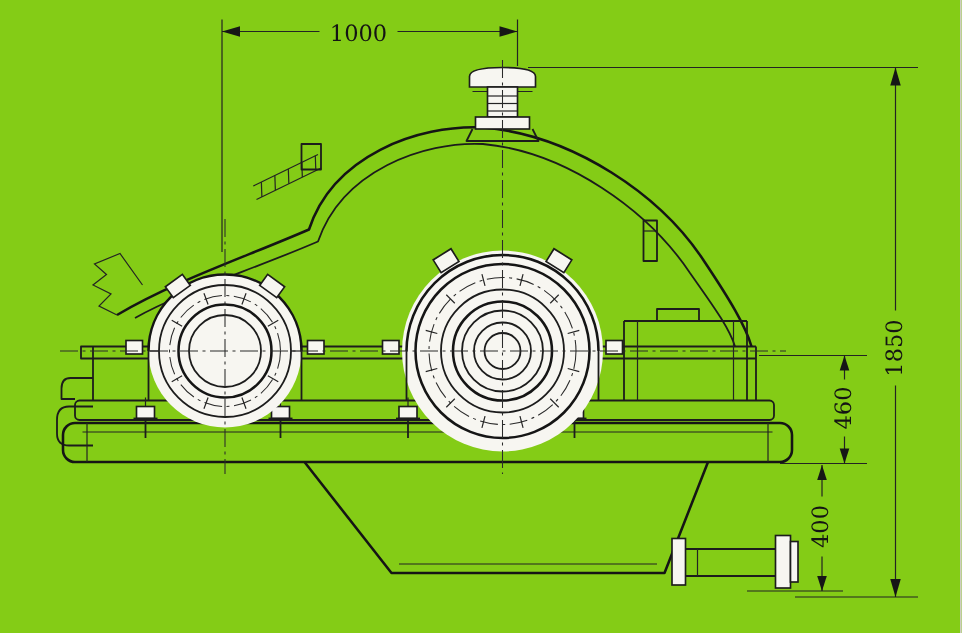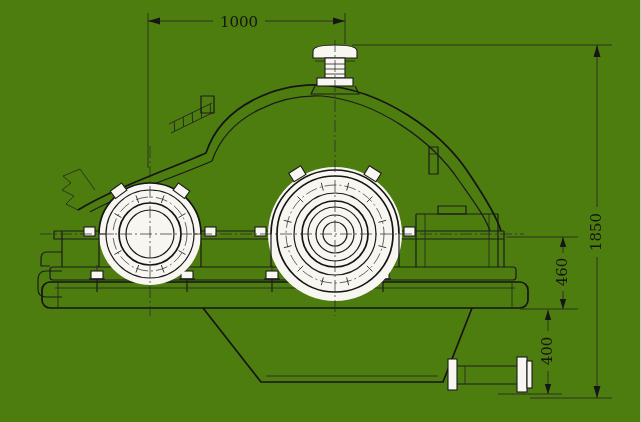--- a/index.html
+++ b/index.html
@@ -1,19 +1,19 @@
 <!DOCTYPE html>
 <html><head>
 <meta charset="utf-8">
 <style>
   html,body { margin:0; padding:0; background:#d8d6d0; }
   body { display:flex; align-items:flex-start; justify-content:flex-start; }
   .page {
     width:641px; height:422px; position:relative; overflow:hidden;
-    background:#4d7c0f; border-right:1px solid #cfccc4;
+    background:#84cc16; border-right:1px solid #cfccc4;
     font-family:"DejaVu Serif", serif;
   }
   .page svg { position:absolute; left:0; top:0; }
 
   
   svg .s  { stroke:#1c1c1c; fill:none; stroke-width:1.2; stroke-linejoin:round; }
   svg .s2 { stroke:#151515; fill:none; stroke-width:1.7; stroke-linejoin:round; }
   svg .t  { stroke:#232323; fill:none; stroke-width:0.8; }
   svg .cl { stroke:#2a2a2a; fill:none; stroke-width:0.7; stroke-dasharray:12 3 2 3; }
   svg .bg  { fill:#f7f6f1; stroke:none; }

